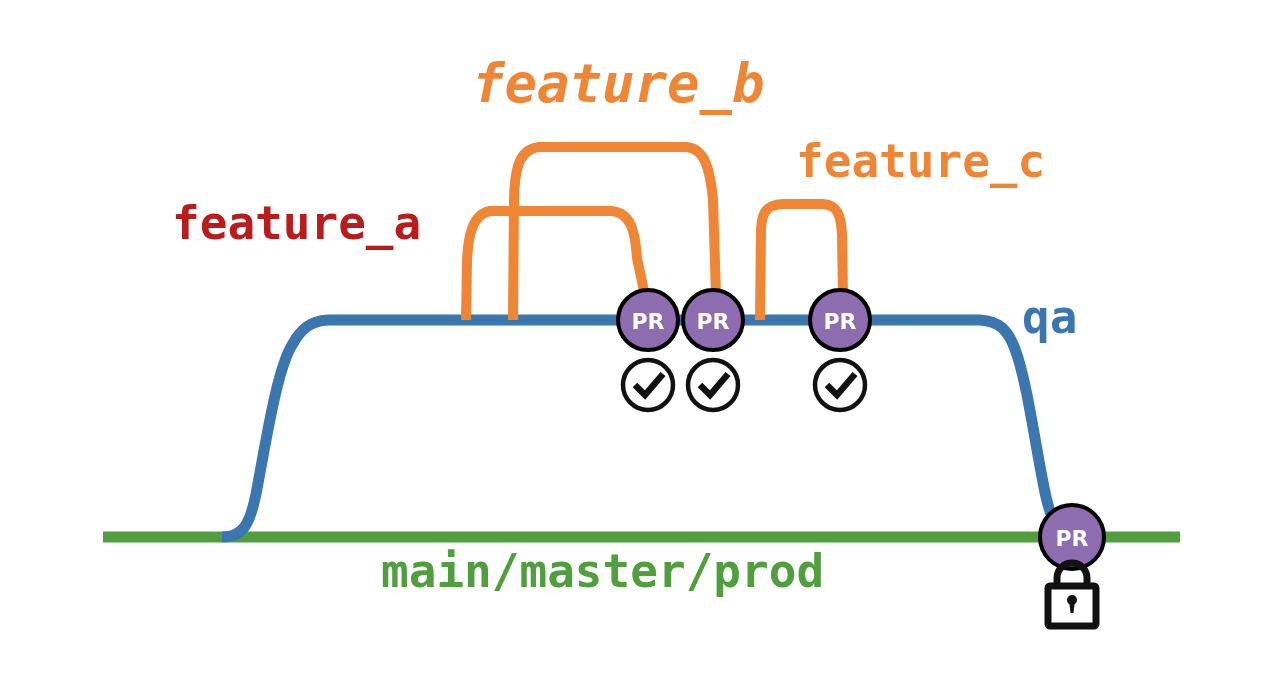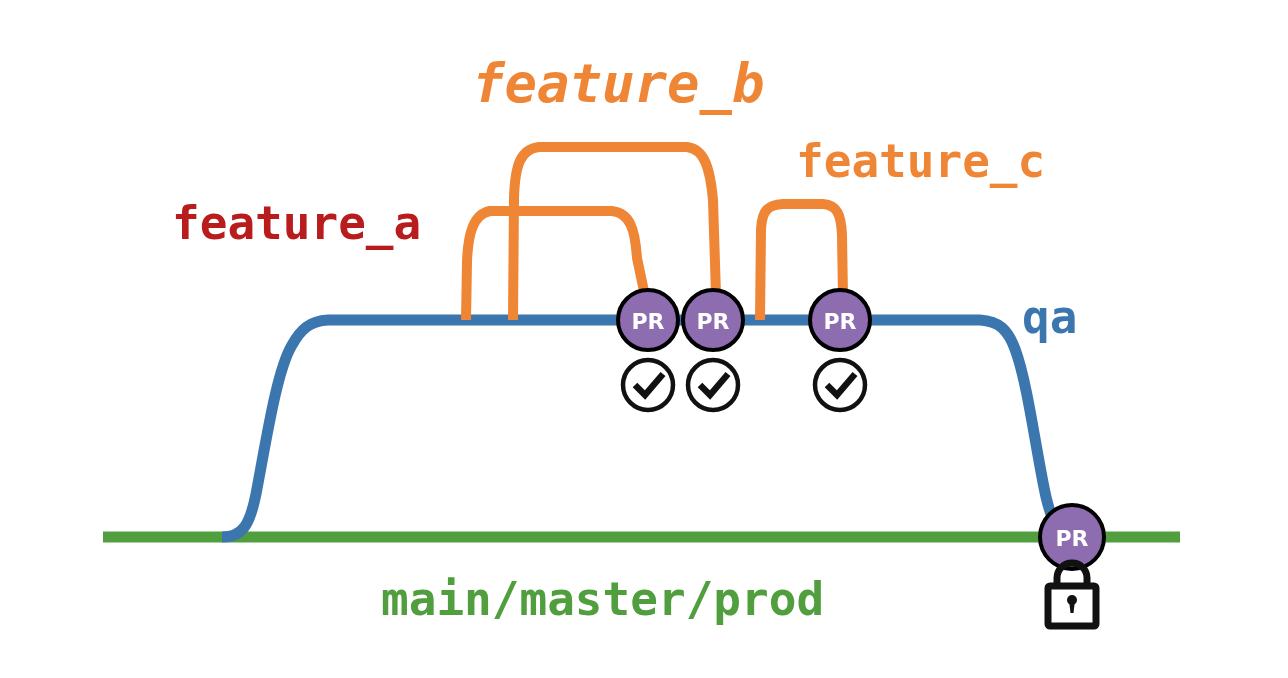--- a/index.html
+++ b/index.html
@@ -106,21 +106,20 @@
     top: 294px;
     font-size: 46px;
     color: #3b76af;
     text-align: right;
   }
   #label-main {
     left: 381px;
     top: 548px;
     font-size: 46px;
     color: #519e3e;
-    margin-top: 28px;
   }
 </style>
 </head>
 <body>
 
 <div id="diagram-root">
 
   <svg id="branch-svg" viewBox="0 0 1288 678">
 
     <path class="branch-line" d="M 103 537 L 1180 537" stroke="#519e3e" stroke-width="11"></path>

